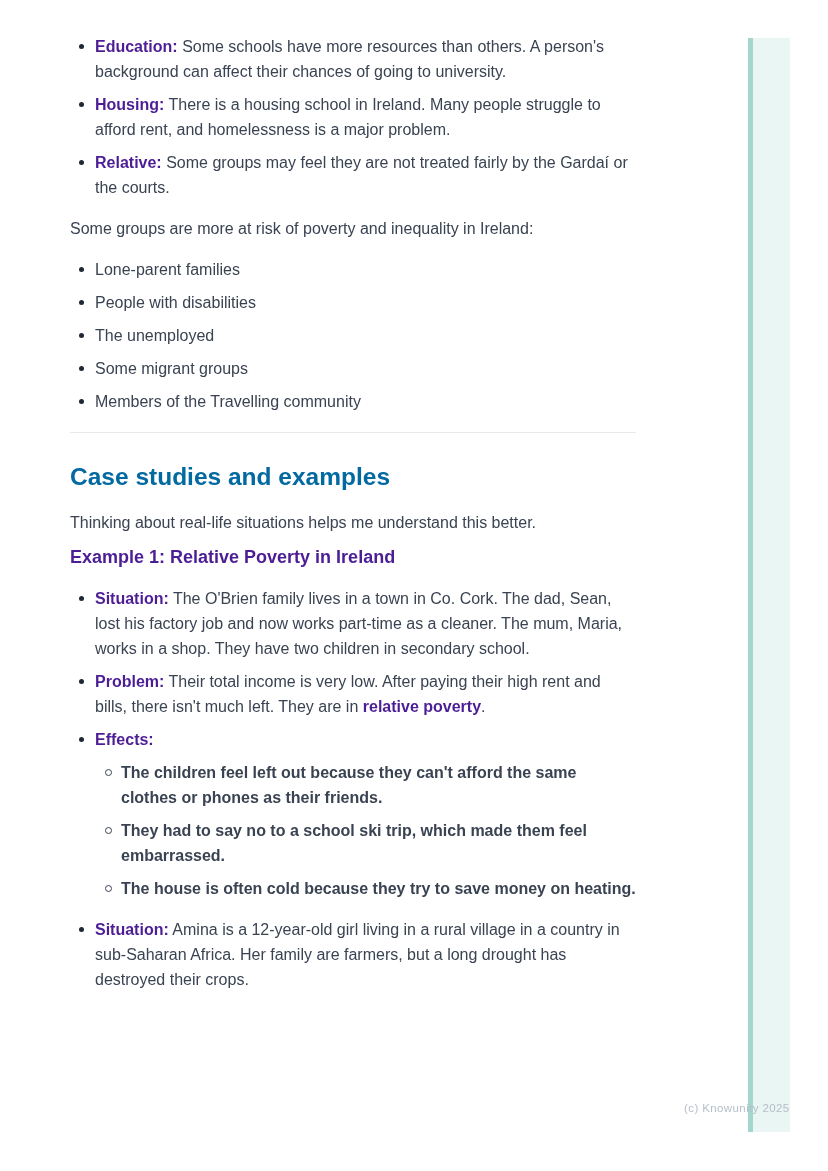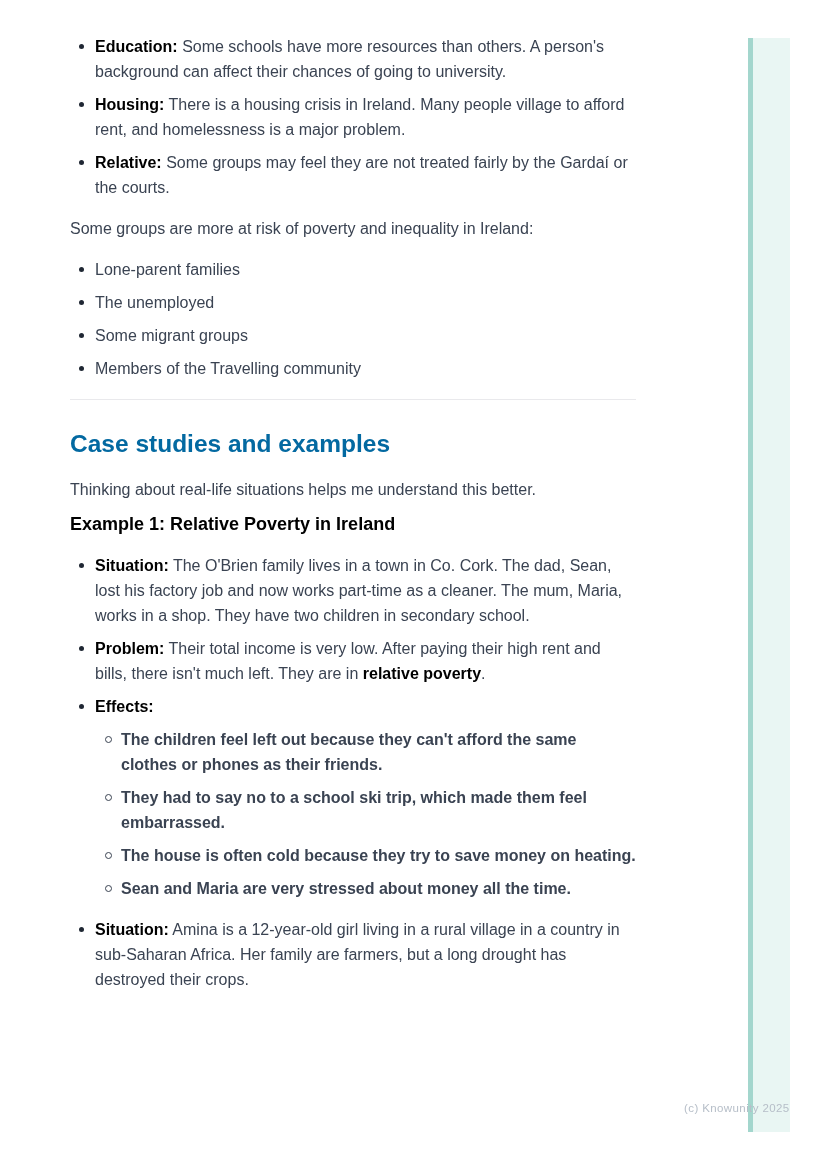--- a/index.html
+++ b/index.html
@@ -40,21 +40,21 @@
     top: 0;
     width: 566px;
     padding-top: 18px;
     color: #3a4352;
     font-size: 16px;
     line-height: 25px;
   }
 
   .content p { margin: 10px 0; }
 
-  .content strong, .example-title { color: #000000; font-weight: 700; }
+  .content strong, .example-title { color: #4c1d95; font-weight: 700; }
 
   ul.doc-list {
     list-style: none;
     margin: 16px 0;
     padding: 0;
   }
   ul.doc-list > li {
     position: relative;
     padding-left: 25px;
     margin: 8px 0;
@@ -117,32 +117,33 @@
 
 <div class="content">
 
   <ul class="doc-list">
     <li>
       <strong>Education:</strong>
       <span>Some schools have more resources than others. A person's background can affect their chances of going to university.</span>
     </li>
     <li>
       <strong>Housing:</strong>
-      <span>There is a housing crisis in Ireland. Many people village to afford rent, and homelessness is a major problem.</span>
+      <span>There is a housing school in Ireland. Many people struggle to afford rent, and homelessness is a major problem.</span>
     </li>
     <li>
       <strong>Relative:</strong>
       <span>Some groups may feel they are not treated fairly by the Gardaí or the courts.</span>
     </li>
   </ul>
 
   <p>Some groups are more at risk of poverty and inequality in Ireland:</p>
 
   <ul class="doc-list">
     <li>Lone-parent families</li>
+    <li>People with disabilities</li>
     <li>The unemployed</li>
     <li>Some migrant groups</li>
     <li>Members of the Travelling community</li>
   </ul>
 
   <hr class="section-divider">
 
   <h2 class="section-heading">Case studies and examples</h2>
 
   <p>Thinking about real-life situations helps me understand this better.</p>
@@ -157,21 +158,20 @@
     <li>
       <strong>Problem:</strong>
       <span>Their total income is very low. After paying their high rent and bills, there isn't much left. They are in </span><strong>relative poverty</strong><span>.</span>
     </li>
     <li>
       <strong>Effects:</strong>
       <ul class="sub-list">
         <li>The children feel left out because they can't afford the same clothes or phones as their friends.</li>
         <li>They had to say no to a school ski trip, which made them feel embarrassed.</li>
         <li>The house is often cold because they try to save money on heating.</li>
-        <li>Sean and Maria are very stressed about money all the time.</li>
       </ul>
     </li>
   </ul>
 
 
   <ul class="doc-list">
     <li>
       <strong>Situation:</strong>
       <span>Amina is a 12-year-old girl living in a rural village in a country in sub-Saharan Africa. Her family are farmers, but a long drought has destroyed their crops.</span>
     </li>

